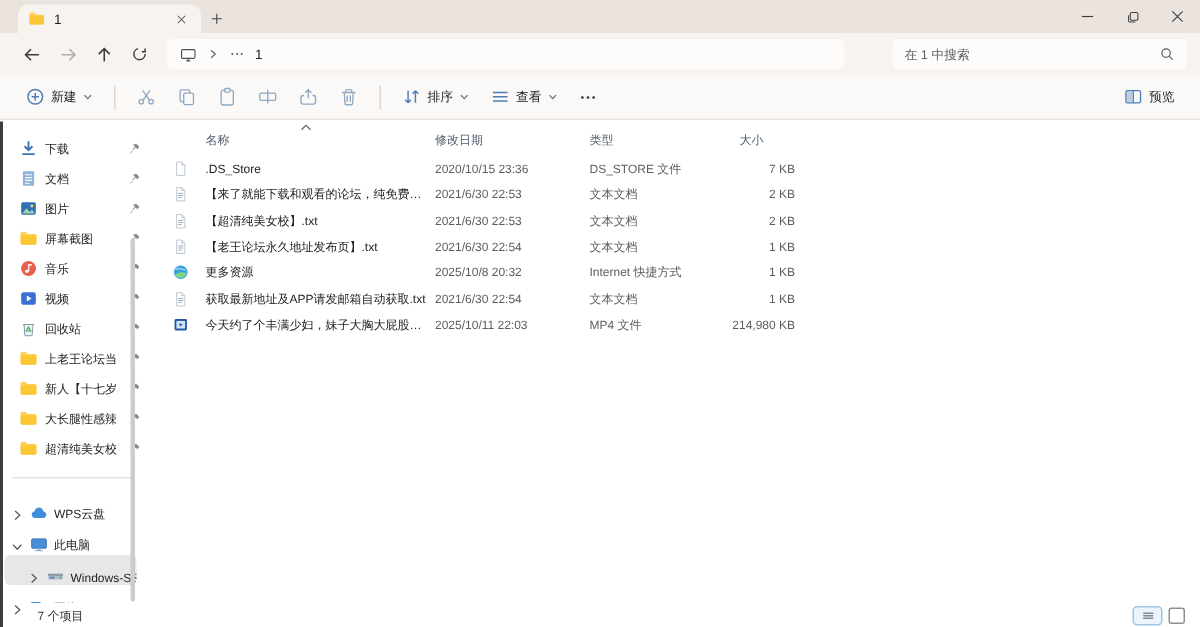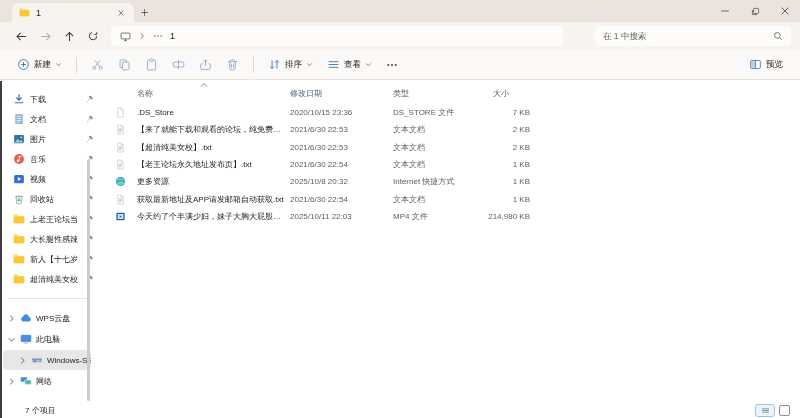--- a/index.html
+++ b/index.html
@@ -35,21 +35,21 @@
 
   
   .body { position:absolute; top:81px; left:0; right:0; bottom:16px; background:#fff; display:flex; }
   .left-edge { position:absolute; left:0; top:81px; bottom:0; width:2px; background:#3f3f3f; z-index:5; }
 
   .sidebar { width:100px; position:relative; padding-top:8px; flex-shrink:0; }
   .side-item { height:20px; display:flex; align-items:center; gap:5px; padding-left:13px; position:relative; font-size:8px; color:#222; white-space:nowrap; overflow:hidden; }
   .side-item .sicon { width:12px; height:12px; flex-shrink:0; }
   .side-item .pin { position:absolute; right:6px; width:8px; height:8px; color:#8a8a8a; }
   .side-divider { border-top:1px solid #e8e3de; margin:9px 10px 9px 8px; }
-  .tree-item { height:20px; display:flex; align-items:center; gap:4px; margin:1px 9px 0 3px; border-radius:4px; font-size:8px; color:#222; white-space:nowrap; overflow:hidden; }
+  .tree-item { height:20px; display:flex; align-items:flex-end; gap:4px; margin:1px 9px 0 3px; border-radius:4px; font-size:8px; color:#222; white-space:nowrap; overflow:hidden; }
   .tree-item .exp { width:9px; height:9px; flex-shrink:0; color:#555; margin-left:4px; }
   .tree-item .sicon { width:12px; height:12px; flex-shrink:0; }
   .tree-item.selected { background:#e7e7e7; }
   .tree-item.ind1 .exp { margin-left:15px; }
   .side-scrollthumb { position:absolute; right:10px; top:78px; width:3px; height:242px; background:#cfcbc7; border-radius:2px; }
 
   
   .filearea { flex:1; position:relative; padding-top:5px; }
   .sortcaret { position:absolute; left:100px; top:1px; width:8px; height:6px; color:#666; }
   .frow { display:grid; grid-template-columns:22px 153px 103px 85px 52px; align-items:center; height:17.3px; padding-left:15px; font-size:8px; color:#1d1d1d; }
@@ -323,20 +323,35 @@
     <span class="pin icon">
       <svg viewBox="0 0 16 16" fill="currentColor">
                 <path d="M9.6 1.6l4.8 4.8-2 .4-.8 2.6-2.8-2.8-3.4 3.4-.8-.8 3.4-3.4L5.2 3l2.6-.8z"></path>
                 <path d="M5 11.2L1.8 14.4" stroke="currentColor" stroke-width="1.1"></path>
               </svg>
     </span>
   </div>
           <div class="side-item">
     <span class="sicon icon">
               <svg viewBox="0 0 16 16">
+                <path d="M1 3.5C1 2.7 1.7 2 2.5 2h3.2L7 4h6.5c.8 0 1.5.7 1.5 1.5V12c0 .8-.7 1.5-1.5 1.5h-11C1.7 13.5 1 12.8 1 12V3.5z" fill="#ffd158"></path>
+                <path d="M1 5.2h14V12c0 .8-.7 1.5-1.5 1.5h-11C1.7 13.5 1 12.8 1 12V5.2z" fill="#fcc735"></path>
+              </svg>
+            </span>
+    <span>屏幕截图</span>
+    <span class="pin icon">
+      <svg viewBox="0 0 16 16" fill="currentColor">
+                <path d="M9.6 1.6l4.8 4.8-2 .4-.8 2.6-2.8-2.8-3.4 3.4-.8-.8 3.4-3.4L5.2 3l2.6-.8z"></path>
+                <path d="M5 11.2L1.8 14.4" stroke="currentColor" stroke-width="1.1"></path>
+              </svg>
+    </span>
+  </div>
+          <div class="side-item">
+    <span class="sicon icon">
+              <svg viewBox="0 0 16 16">
                 <circle cx="8" cy="8" r="6.6" fill="#e8604c"></circle>
                 <circle cx="6.6" cy="10.4" r="1.6" fill="#fff"></circle>
                 <rect x="7.7" y="4.2" width="1.1" height="6.2" fill="#fff"></rect>
                 <rect x="7.7" y="4.2" width="3.4" height="1.2" fill="#fff"></rect>
               </svg>
             </span>
     <span>音乐</span>
     <span class="pin icon">
       <svg viewBox="0 0 16 16" fill="currentColor">
                 <path d="M9.6 1.6l4.8 4.8-2 .4-.8 2.6-2.8-2.8-3.4 3.4-.8-.8 3.4-3.4L5.2 3l2.6-.8z"></path>
@@ -390,36 +405,36 @@
               </svg>
     </span>
   </div>
           <div class="side-item">
     <span class="sicon icon">
               <svg viewBox="0 0 16 16">
                 <path d="M1 3.5C1 2.7 1.7 2 2.5 2h3.2L7 4h6.5c.8 0 1.5.7 1.5 1.5V12c0 .8-.7 1.5-1.5 1.5h-11C1.7 13.5 1 12.8 1 12V3.5z" fill="#ffd158"></path>
                 <path d="M1 5.2h14V12c0 .8-.7 1.5-1.5 1.5h-11C1.7 13.5 1 12.8 1 12V5.2z" fill="#fcc735"></path>
               </svg>
             </span>
-    <span>大长腿性感辣</span>
+    <span>新人【十七岁</span>
     <span class="pin icon">
       <svg viewBox="0 0 16 16" fill="currentColor">
                 <path d="M9.6 1.6l4.8 4.8-2 .4-.8 2.6-2.8-2.8-3.4 3.4-.8-.8 3.4-3.4L5.2 3l2.6-.8z"></path>
                 <path d="M5 11.2L1.8 14.4" stroke="currentColor" stroke-width="1.1"></path>
               </svg>
     </span>
   </div>
           <div class="side-item">
     <span class="sicon icon">
               <svg viewBox="0 0 16 16">
                 <path d="M1 3.5C1 2.7 1.7 2 2.5 2h3.2L7 4h6.5c.8 0 1.5.7 1.5 1.5V12c0 .8-.7 1.5-1.5 1.5h-11C1.7 13.5 1 12.8 1 12V3.5z" fill="#ffd158"></path>
                 <path d="M1 5.2h14V12c0 .8-.7 1.5-1.5 1.5h-11C1.7 13.5 1 12.8 1 12V5.2z" fill="#fcc735"></path>
               </svg>
             </span>
-    <span>新人【十七岁</span>
+    <span>大长腿性感辣</span>
     <span class="pin icon">
       <svg viewBox="0 0 16 16" fill="currentColor">
                 <path d="M9.6 1.6l4.8 4.8-2 .4-.8 2.6-2.8-2.8-3.4 3.4-.8-.8 3.4-3.4L5.2 3l2.6-.8z"></path>
                 <path d="M5 11.2L1.8 14.4" stroke="currentColor" stroke-width="1.1"></path>
               </svg>
     </span>
   </div>
           <div class="side-item">
     <span class="sicon icon">
               <svg viewBox="0 0 16 16">

